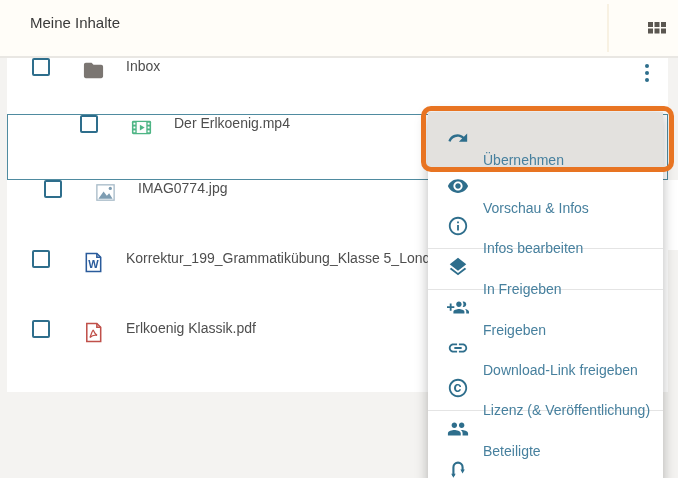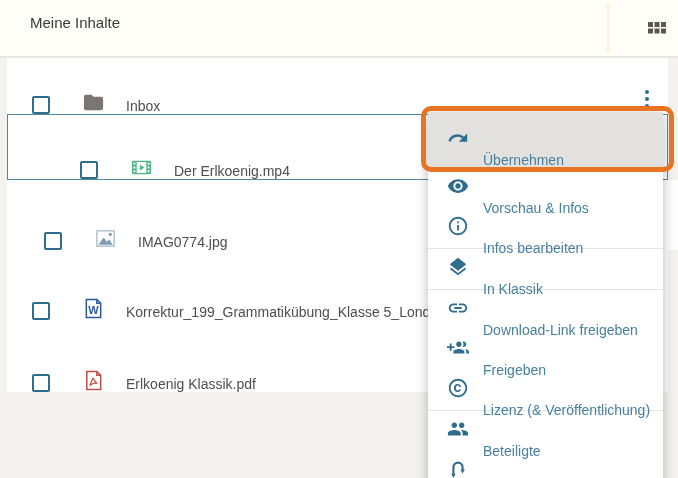--- a/index.html
+++ b/index.html
@@ -11,21 +11,21 @@
   .topbar { position:absolute; left:0; top:0; width:678px; height:58px;
             background:#fffdf8; border-bottom:2px solid #e9e7e3; z-index:2; }
   .topbar-title { position:absolute; left:30px; top:0; height:44px; display:flex; align-items:center;
                   font-size:15px; color:#3a3a3a; }
   .topbar-divider { position:absolute; left:607px; top:4px; width:2px; height:48px; background:#f8f1e2; }
   .grid-btn { position:absolute; right:10px; top:19px; width:22px; height:22px; display:flex;
               align-items:center; justify-content:center; cursor:pointer; }
 
   
   .list-card { position:absolute; left:7px; top:58px; width:661px; height:334px; background:#ffffff; z-index:1; }
-  .row { position:absolute; left:0; width:100%; display:flex; align-items:flex-end; background:#fff; }
+  .row { position:absolute; left:0; width:100%; display:flex; align-items:flex-start; background:#fff; }
   .row-inbox    { top:0;     height:56px; }
   .row-selected { top:56px;  height:66px; border:1.5px solid #4f8ba0;padding-left:48px; }
   .row-img      { top:122px; height:70px;margin-left:12px; }
   .row-doc      { top:192px; height:70px; }
   .row-pdf      { top:262px; height:72px; }
   .cbx { width:18px; height:18px; border:2px solid #2e6e8c; border-radius:2px; background:#fff;
          margin-left:25px; flex:0 0 auto; cursor:pointer; }
   .row-selected .cbx { margin-left:24px; }
   .file-ico { width:24px; height:24px; margin-left:31px; flex:0 0 auto; display:flex;
               align-items:center; justify-content:center; }
@@ -176,41 +176,41 @@
     </div>
 
     <div class="menu-divider"></div>
 
     <div class="mi">
       <span>
         <svg width="22" height="22" viewBox="0 0 24 24">
             <path fill="#2e6e8c" d="M11.99 18.54l-7.37-5.73L3 14.07l9 7 9-7-1.63-1.27-7.38 5.74zM12 16l7.36-5.73L21 9l-9-7-9 7 1.63 1.27L12 16z"></path>
           </svg>
       </span>
-      <span class="mi-label">In Klassik</span>
+      <span class="mi-label">In Freigeben</span>
     </div>
 
     <div class="menu-divider"></div>
 
     <div class="mi">
       <span>
         <svg width="22" height="22" viewBox="0 0 24 24">
+            <path fill="#2e6e8c" d="M8 10H5V7H3v3H0v2h3v3h2v-3h3v-2zm10 1c1.66 0 2.99-1.34 2.99-3S19.66 5 18 5c-.32 0-.63.05-.91.14.57.81.9 1.79.9 2.86s-.34 2.04-.9 2.86c.28.09.59.14.91.14zm-5 0c1.66 0 2.99-1.34 2.99-3S14.66 5 13 5c-1.66 0-3 1.34-3 3s1.34 3 3 3zm6.62 2.16c.83.73 1.38 1.66 1.38 2.84v2h3v-2c0-1.54-2.37-2.49-4.38-2.84zM13 13c-2 0-6 1-6 3v2h12v-2c0-2-4-3-6-3z"></path>
+          </svg>
+      </span>
+      <span class="mi-label">Freigeben</span>
+    </div>
+
+    <div class="mi">
+      <span>
+        <svg width="22" height="22" viewBox="0 0 24 24">
             <path fill="#2e6e8c" d="M3.9 12c0-1.71 1.39-3.1 3.1-3.1h4V7H7c-2.76 0-5 2.24-5 5s2.24 5 5 5h4v-1.9H7c-1.71 0-3.1-1.39-3.1-3.1zM8 13h8v-2H8v2zm9-6h-4v1.9h4c1.71 0 3.1 1.39 3.1 3.1s-1.39 3.1-3.1 3.1h-4V17h4c2.76 0 5-2.24 5-5s-2.24-5-5-5z"></path>
           </svg>
       </span>
       <span class="mi-label">Download-Link freigeben</span>
-    </div>
-
-    <div class="mi">
-      <span>
-        <svg width="22" height="22" viewBox="0 0 24 24">
-            <path fill="#2e6e8c" d="M8 10H5V7H3v3H0v2h3v3h2v-3h3v-2zm10 1c1.66 0 2.99-1.34 2.99-3S19.66 5 18 5c-.32 0-.63.05-.91.14.57.81.9 1.79.9 2.86s-.34 2.04-.9 2.86c.28.09.59.14.91.14zm-5 0c1.66 0 2.99-1.34 2.99-3S14.66 5 13 5c-1.66 0-3 1.34-3 3s1.34 3 3 3zm6.62 2.16c.83.73 1.38 1.66 1.38 2.84v2h3v-2c0-1.54-2.37-2.49-4.38-2.84zM13 13c-2 0-6 1-6 3v2h12v-2c0-2-4-3-6-3z"></path>
-          </svg>
-      </span>
-      <span class="mi-label">Freigeben</span>
     </div>
 
     <div class="mi">
       <span>
         <svg width="22" height="22" viewBox="0 0 24 24">
             <path fill="#2e6e8c" d="M12 2C6.48 2 2 6.48 2 12s4.48 10 10 10 10-4.48 10-10S17.52 2 12 2zm0 18c-4.41 0-8-3.59-8-8s3.59-8 8-8 8 3.59 8 8-3.59 8-8 8z"></path>
             <path fill="#2e6e8c" d="M10.08 10.86c.05-.33.16-.62.3-.87s.34-.46.59-.62c.24-.15.54-.22.91-.23.23.01.44.05.63.13.2.09.38.21.52.36s.25.33.34.53.13.42.14.64h1.79c-.01-.47-.11-.9-.31-1.29s-.46-.74-.79-1.03-.72-.51-1.17-.67-.93-.23-1.45-.23c-.66 0-1.23.11-1.72.35s-.9.54-1.22.94-.57.85-.73 1.36-.24 1.05-.24 1.64v.27c0 .58.08 1.12.23 1.63s.39.96.72 1.35.74.7 1.23.93 1.06.35 1.72.35c.48 0 .94-.07 1.37-.24s.82-.39 1.14-.67.58-.62.77-1.01.29-.8.3-1.23h-1.79c-.01.21-.06.4-.15.58s-.21.33-.36.46-.32.23-.52.3c-.19.07-.39.09-.6.1-.36-.01-.66-.08-.89-.23-.25-.16-.45-.37-.59-.62s-.25-.55-.3-.88-.08-.67-.08-1v-.27c0-.35.03-.68.08-1.01z"></path>
           </svg>
       </span>
       <span class="mi-label">Lizenz (&amp; Veröffentlichung)</span>

